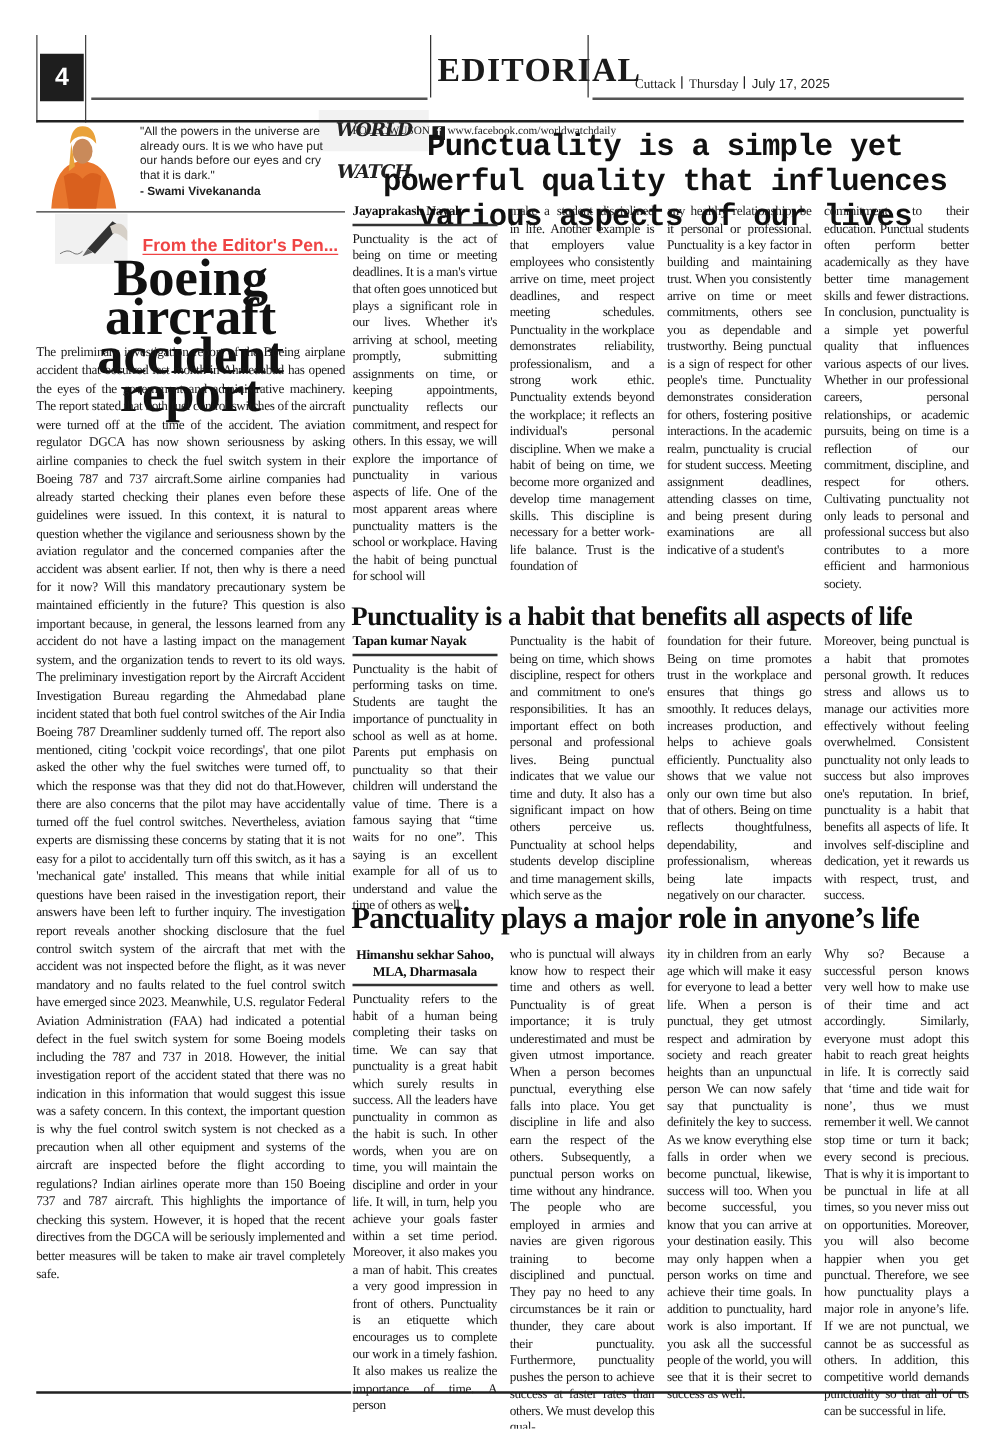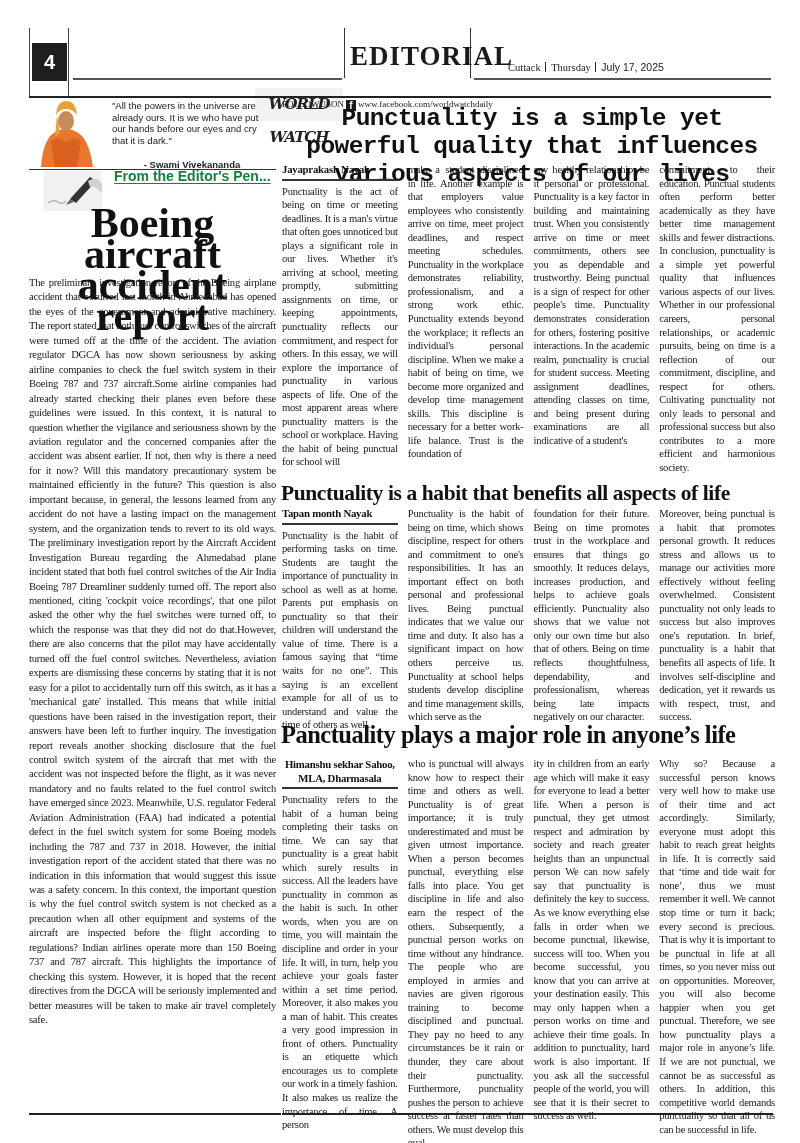--- a/index.html
+++ b/index.html
@@ -18,24 +18,24 @@
   .dateline .sep { display: inline-block; width: 1.5px; height: 10px; background: #222; vertical-align: -1px; margin: 0 5px 0 4px; }
   .dateline .date { font-family: "Liberation Sans", sans-serif; }
   .mast-hline-b { position: absolute; left: 474px; right: 29px; top: 78px; height: 2px; background: #555; }
   .follow { position: absolute; left: 282px; top: 83px; font-family: "Liberation Serif", serif; font-size: 9px; color: #222; white-space: nowrap; margin-top: 16px; }
   .fb-icon { display: inline-block; width: 10px; height: 11px; background: #1a1a1a; color: #fff; font-family: "Liberation Sans", sans-serif; font-weight: bold; font-size: 10px; line-height: 12px; text-align: center; vertical-align: -2px; margin: 0 2px; }
   .mast-hline-c { position: absolute; left: 29px; right: 29px; top: 96px; height: 2px; background: #222; }
 
   
   .quote-img { position: absolute; left: 37px; top: 97px; width: 58px; height: 70px; }
   .quote-text { position: absolute; left: 112px; top: 100px; width: 160px; font-family: "Liberation Sans", sans-serif; font-size: 9.5px; line-height: 11.6px; color: #222; }
-  .quote-author { position: absolute; left: 112px; top: 159px; width: 160px; text-align: center; font-family: "Liberation Sans", sans-serif; font-weight: bold; font-size: 9.5px; color: #222; }
+  .quote-author { position: absolute; left: 112px; top: 148px; width: 160px; text-align: left; font-family: "Liberation Sans", sans-serif; font-weight: bold; font-size: 9.5px; color: #222; }
   .left-hline-1 { position: absolute; left: 29px; width: 247px; top: 169px; height: 1px; background: #333; }
   .pen-img { position: absolute; left: 44px; top: 171px; width: 58px; height: 40px; background: #f1f1f1; }
-  .editors-pen { position: absolute; left: 114px; top: 168px; font-family: "Liberation Sans", sans-serif; font-weight: bold; font-size: 14px; color: #15803d; text-decoration: underline; text-underline-offset: 2px; }
+  .editors-pen { position: absolute; left: 114px; top: 188px; font-family: "Liberation Sans", sans-serif; font-weight: bold; font-size: 14px; color: #ef4444; text-decoration: underline; text-underline-offset: 2px; }
   .left-headline { position: absolute; left: 29px; top: 208px; width: 247px; text-align: center; font-family: "Liberation Serif", serif; font-weight: bold; font-size: 42px; line-height: 31px; color: #111; }
   .left-body { position: absolute; left: 29px; top: 276px; width: 247px; font-family: "Liberation Serif", serif; font-size: 10.6px; line-height: 14.45px; text-align: justify; color: #1a1a1a; letter-spacing: -0.25px; }
   .left-hline-bottom { position: absolute; left: 29px; width: 252px; top: 1113px; height: 2px; background: #222; }
 
   
   .right-headline-1 { position: absolute; left: 282px; top: 105px; width: 500px; text-align: center; font-family: Liberation Mono, monospace; font-weight: bold; font-size: 24.5px; line-height: 28px; color: #111; letter-spacing: -0.6px; }
 
   .cols { position: absolute; display: flex; gap: 10px; }
   .col { font-family: "Liberation Serif", serif; font-size: 10.6px; line-height: 13.55px; text-align: justify; color: #1a1a1a; letter-spacing: -0.25px; }
   .byline { font-family: "Liberation Serif", serif; font-weight: bold; font-size: 10.8px; color: #111; padding-bottom: 2px; border-bottom: 2px solid #333; margin-bottom: 4px; }
@@ -107,21 +107,21 @@
     <div>Punctuality is the act of being on time or meeting deadlines. It is a man's virtue that often goes unnoticed but plays a significant role in our lives. Whether it's arriving at school, meeting promptly, submitting assignments on time, or keeping appointments, punctuality reflects our commitment, and respect for others. In this essay, we will explore the importance of punctuality in various aspects of life. One of the most apparent areas where punctuality matters is the school or workplace. Having the habit of being punctual for school will</div>
   </div>
   <div class="col">make a student disciplined in life. Another example is that employers value employees who consistently arrive on time, meet project deadlines, and respect meeting schedules. Punctuality in the workplace demonstrates reliability, professionalism, and a strong work ethic. Punctuality extends beyond the workplace; it reflects an individual's personal discipline. When we make a habit of being on time, we become more organized and develop time management skills. This discipline is necessary for a better work-life balance. Trust is the foundation of</div>
   <div class="col">any healthy relationship, be it personal or professional. Punctuality is a key factor in building and maintaining trust. When you consistently arrive on time or meet commitments, others see you as dependable and trustworthy. Being punctual is a sign of respect for other people's time. Punctuality demonstrates consideration for others, fostering positive interactions. In the academic realm, punctuality is crucial for student success. Meeting assignment deadlines, attending classes on time, and being present during examinations are all indicative of a student's</div>
   <div class="col">commitment to their education. Punctual students often perform better academically as they have better time management skills and fewer distractions. In conclusion, punctuality is a simple yet powerful quality that influences various aspects of our lives. Whether in our professional careers, personal relationships, or academic pursuits, being on time is a reflection of our commitment, discipline, and respect for others. Cultivating punctuality not only leads to personal and professional success but also contributes to a more efficient and harmonious society.</div>
 </div>
 
 <div class="right-headline-2">Punctuality is a habit that benefits all aspects of life</div>
 <div class="cols cols-2">
   <div class="col">
-    <div class="byline">Tapan month Nayak</div>
+    <div class="byline">Tapan kumar Nayak</div>
     <div>Punctuality is the habit of performing tasks on time. Students are taught the importance of punctuality in school as well as at home. Parents put emphasis on punctuality so that their children will understand the value of time. There is a famous saying that “time waits for no one”. This saying is an excellent example for all of us to understand and value the time of others as well.</div>
   </div>
   <div class="col">Punctuality is the habit of being on time, which shows discipline, respect for others and commitment to one's responsibilities. It has an important effect on both personal and professional lives. Being punctual indicates that we value our time and duty. It also has a significant impact on how others perceive us. Punctuality at school helps students develop discipline and time management skills, which serve as the</div>
   <div class="col">foundation for their future. Being on time promotes trust in the workplace and ensures that things go smoothly. It reduces delays, increases production, and helps to achieve goals efficiently. Punctuality also shows that we value not only our own time but also that of others. Being on time reflects thoughtfulness, dependability, and professionalism, whereas being late impacts negatively on our character.</div>
   <div class="col">Moreover, being punctual is a habit that promotes personal growth. It reduces stress and allows us to manage our activities more effectively without feeling overwhelmed. Consistent punctuality not only leads to success but also improves one's reputation. In brief, punctuality is a habit that benefits all aspects of life. It involves self-discipline and dedication, yet it rewards us with respect, trust, and success.</div>
 </div>
 
 <div class="right-headline-3">Panctuality plays a major role in anyone’s life</div>
 <div class="cols cols-3">
   <div class="col">

